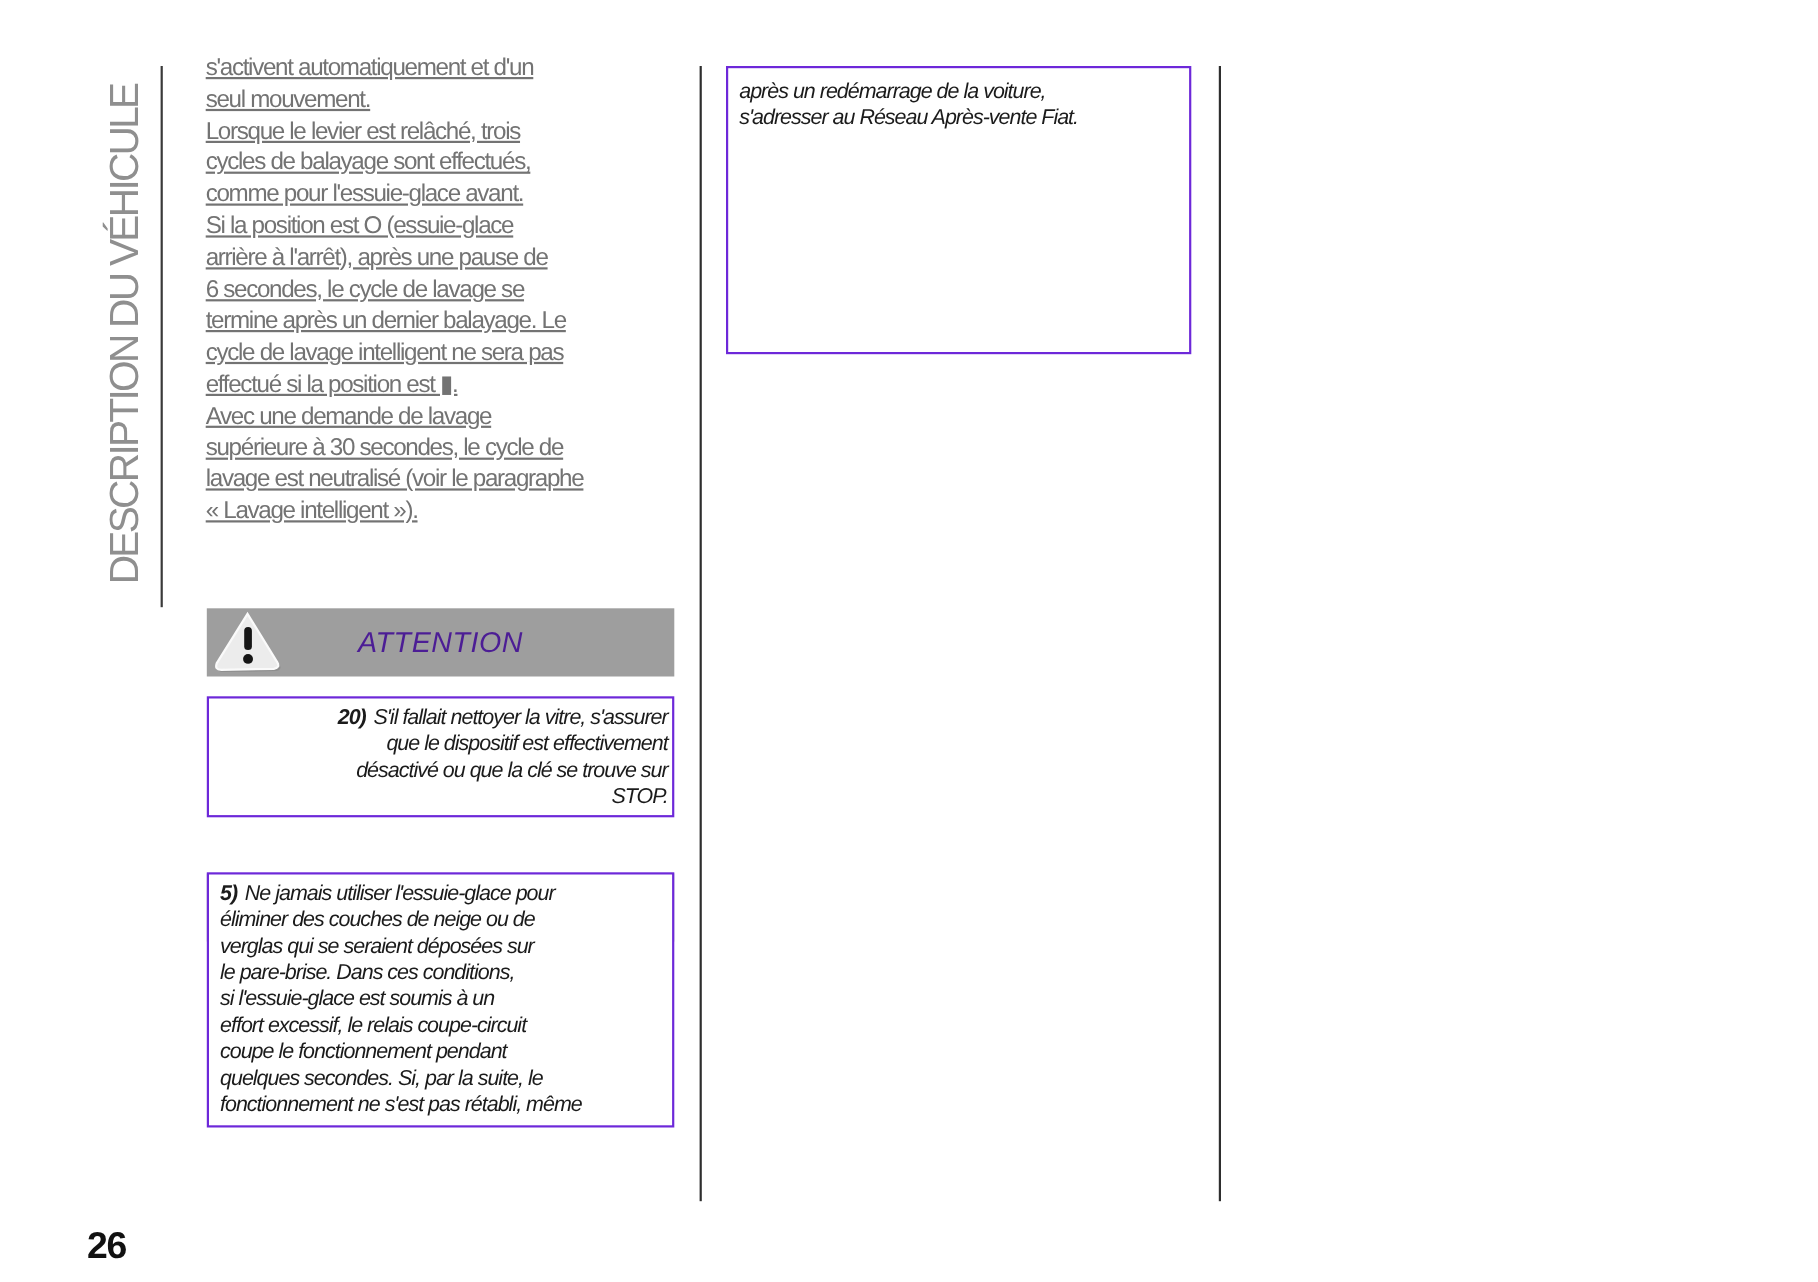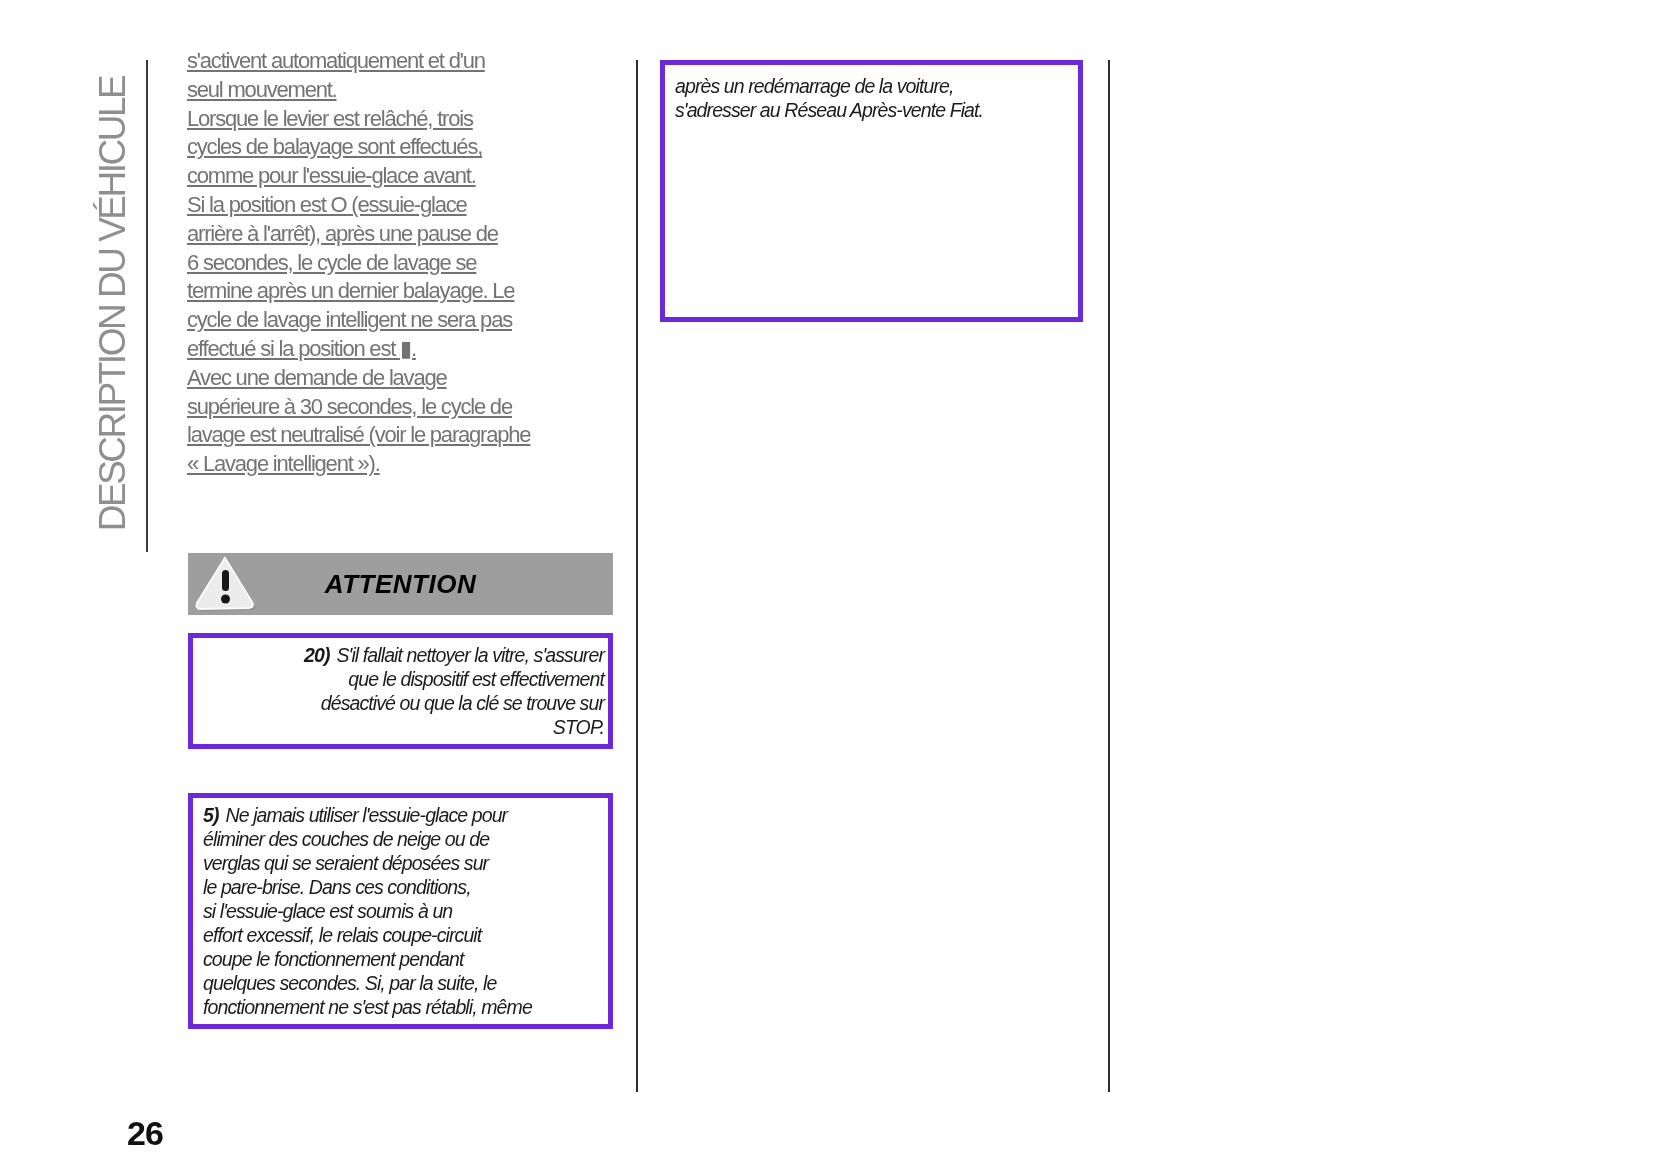--- a/index.html
+++ b/index.html
@@ -54,37 +54,37 @@
     position:absolute;
     left:188px;
     width:425px;height:62px;
     background:#9e9e9e;
   }
   .warn-bar.attention{top:553px;}
   .warn-bar.avertissement{top:770px;margin-top:24px;}
   .warn-bar .bar-label{
     position:absolute;left:0;right:0;top:0;bottom:0;
     display:flex;align-items:center;justify-content:center;
-    color:#000000;
+    color:#4c1d95;
     font-size:26px;
-    font-weight:bold;
+    font-weight:normal;
     font-style:italic;
     letter-spacing:0.5px;
   }
   .warn-bar .icon{
     position:absolute;
     left:6px;top:2px;
     width:64px;height:58px;
   }
 
   .warn-box{
     position:absolute;
     left:188px;
     width:425px;
-    border:5px solid #6d28d9;
+    border:2px solid #6d28d9;
     box-sizing:border-box;
     background:#ffffff;
     padding:5px 4px 5px 10px;
   }
   .warn-box.box-20{top:633px;min-height:110px;text-align:right;}
   .warn-box.box-5{top:793px;min-height:232px;}
   .warn-box.box-right{left:660px;top:60px;width:423px;min-height:262px;padding-top:9px;}
 
   .witem{
     margin:0;
@@ -97,21 +97,20 @@
   .witem .wnum:not(:empty){margin-right:7px;}
   .witem .wtext{white-space:pre-line;}
 
   .page-number{
     position:absolute;
     left:79px;top:1114px;
     font-size:34px;
     font-weight:bold;
     letter-spacing:-1px;
     color:#111111;
-    margin-left:48px;
   }
 </style>
 </head>
 <body>
 
 <div class="page">
 
   <div class="sidebar-label">DESCRIPTION DU VÉHICULE</div>
   <div class="sidebar-rule"></div>
 

